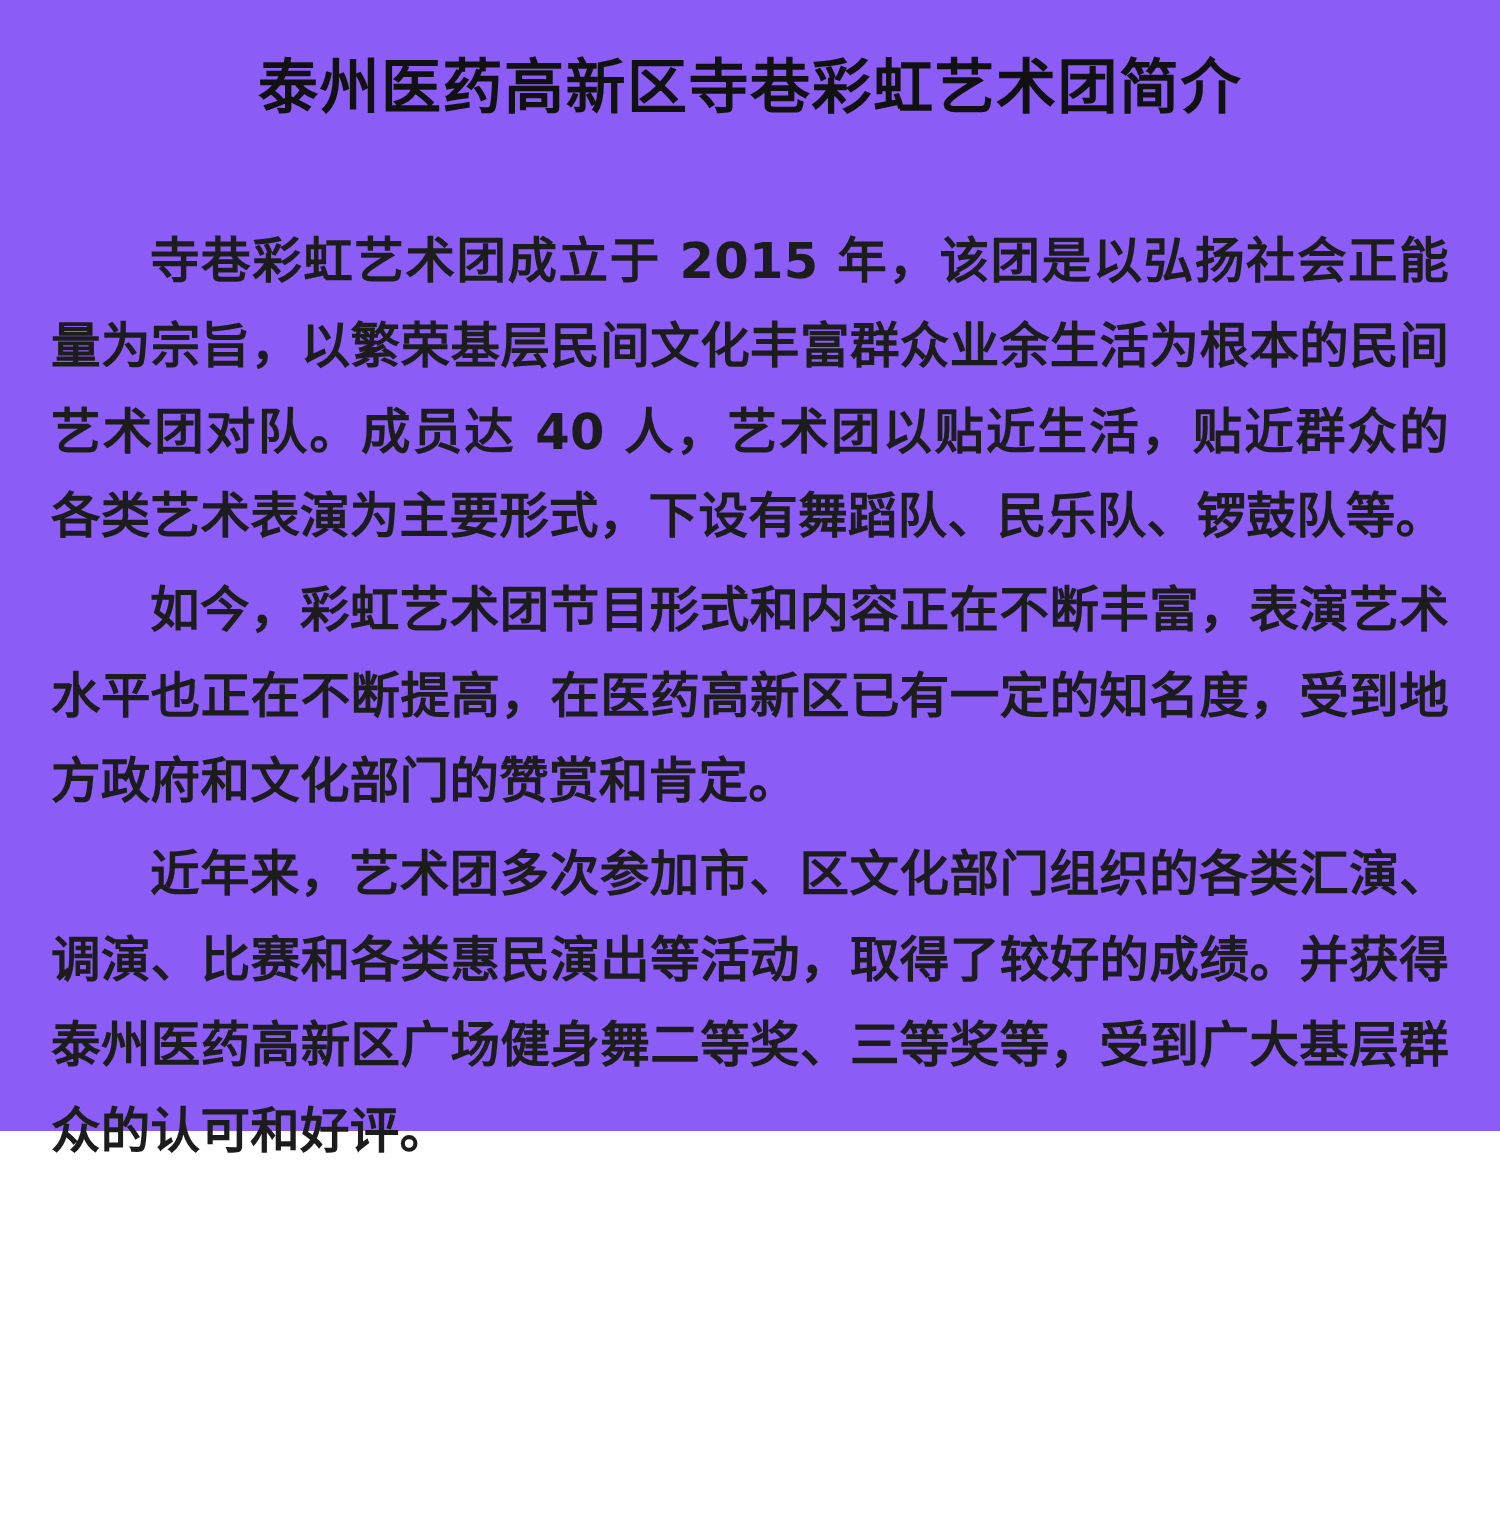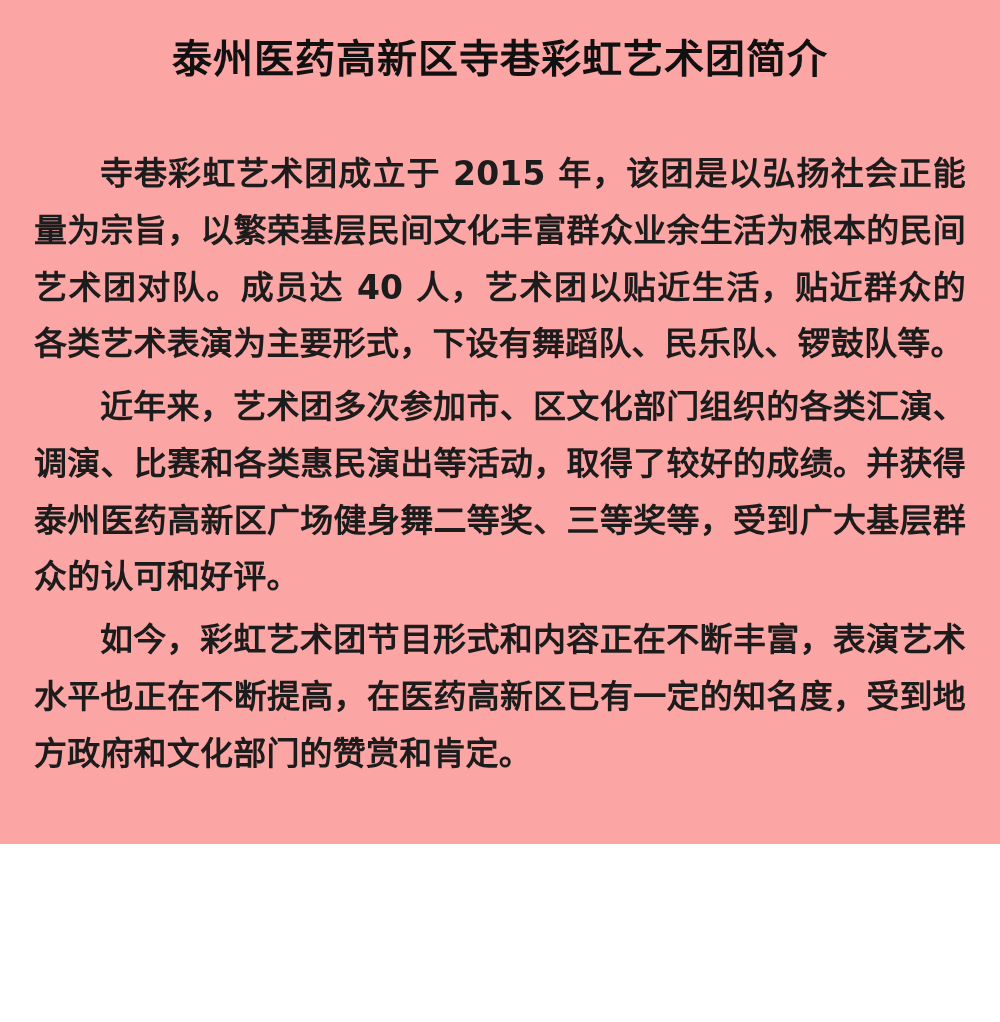--- a/index.html
+++ b/index.html
@@ -11,23 +11,23 @@
   body {
     width: 1000px;
     height: 1022px;
     overflow: hidden;
     font-family: "DejaVu Sans", "Liberation Sans", sans-serif;
     color: #1a1a1a;
   }
   .page {
     box-sizing: border-box;
     width: 1000px;
-    height: 844px;
+    height: 754px;
     padding: 26px 34px 0 34px;
-    background: #fca5a5;
+    background: #8b5cf6;
     position: relative;
   }
   .doc-title {
     text-align: center;
     font-size: 40px;
     font-weight: 700;
     letter-spacing: 1px;
     line-height: 1.25;
     margin: 8px 0 0 0;
     color: #111111;
@@ -54,17 +54,17 @@
 </style>
 </head>
 <body>
 
 <div class="page">
 
   <h1 class="doc-title">泰州医药高新区寺巷彩虹艺术团简介</h1>
 
   <div class="body-copy">
     <p class="para">寺巷彩虹艺术团成立于 2015 年，该团是以弘扬社会正能量为宗旨，以繁荣基层民间文化丰富群众业余生活为根本的民间艺术团对队。成员达 40 人，艺术团以贴近生活，贴近群众的各类艺术表演为主要形式，下设有舞蹈队、民乐队、锣鼓队等。</p>
+    <p class="para">如今，彩虹艺术团节目形式和内容正在不断丰富，表演艺术水平也正在不断提高，在医药高新区已有一定的知名度，受到地方政府和文化部门的赞赏和肯定。</p>
     <p class="para">近年来，艺术团多次参加市、区文化部门组织的各类汇演、调演、比赛和各类惠民演出等活动，取得了较好的成绩。并获得泰州医药高新区广场健身舞二等奖、三等奖等，受到广大基层群众的认可和好评。</p>
-    <p class="para">如今，彩虹艺术团节目形式和内容正在不断丰富，表演艺术水平也正在不断提高，在医药高新区已有一定的知名度，受到地方政府和文化部门的赞赏和肯定。</p>
   </div>
 
 </div>
 
 </body></html>

